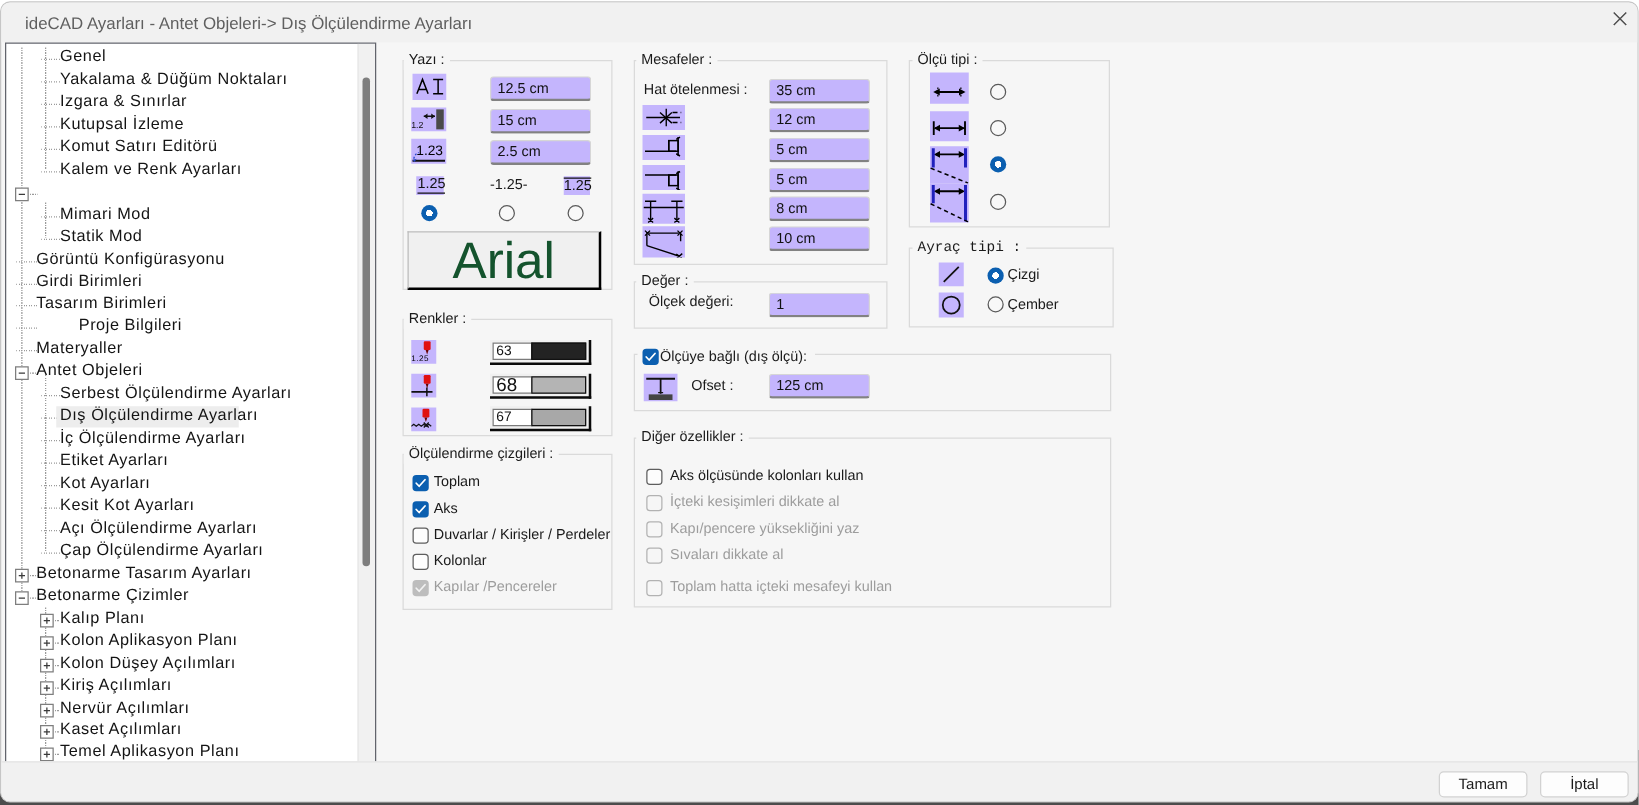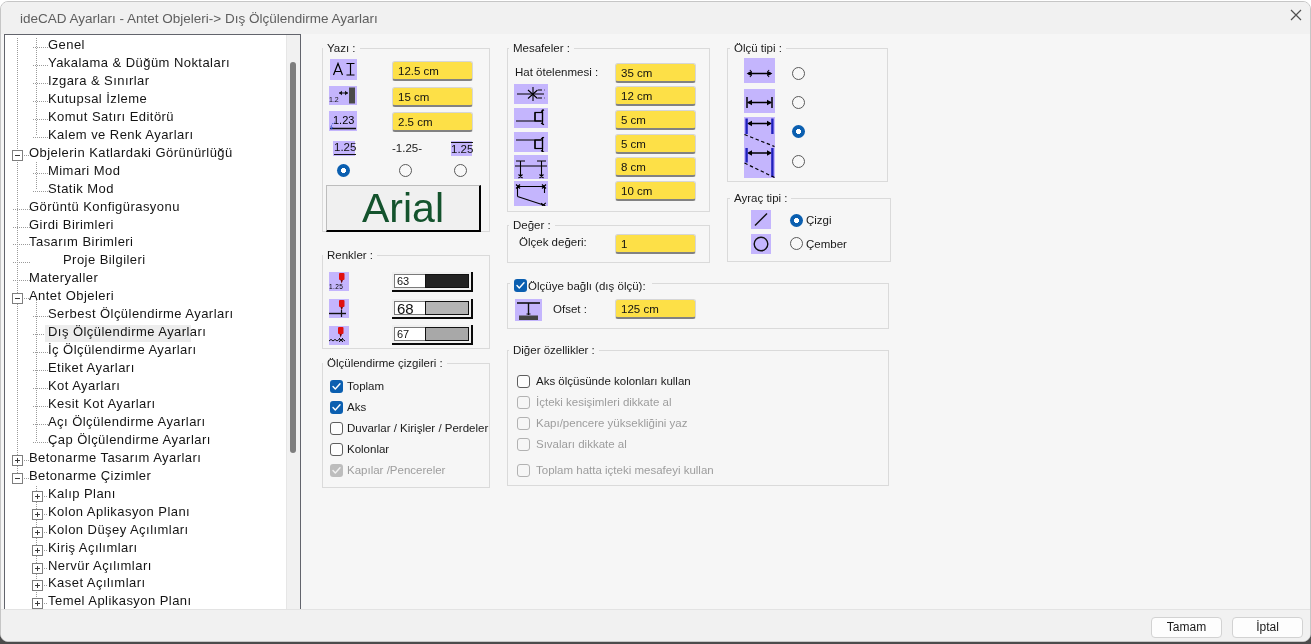--- a/index.html
+++ b/index.html
@@ -20,21 +20,21 @@
 .hdot{position:absolute;height:1px;background-image:repeating-linear-gradient(to right,#9a9a9a 0 1px,transparent 1px 2px);}
 .trow{position:absolute;height:17px;font-size:13px;letter-spacing:0.45px;color:#141414;white-space:nowrap;line-height:17px;}
 .ebox{position:absolute;width:11px;height:11px;background:#fff;border:1px solid #7e7e7e;box-sizing:border-box;}
 .ebox:before{content:"";position:absolute;left:2px;top:4px;width:5px;height:1px;background:#3a3a3a;}
 .ebox.plus:after{content:"";position:absolute;left:4px;top:2px;width:1px;height:5px;background:#3a3a3a;}
 #scrollbar{position:absolute;right:0;top:0;width:13px;height:574px;background:#f1f1f1;border-left:1px solid #e6e6e6;}
 #thumb{position:absolute;left:3px;top:27px;width:6px;height:391px;background:#7e7e7e;border-radius:3px;}
 
 .grp{position:absolute;border:1px solid #dadada;}
 .glab{position:absolute;top:-8px;font-size:11.5px;color:#1a1a1a;background:#f6f6f6;padding:0 4px;white-space:nowrap;line-height:15px;}
-.fld{position:absolute;width:74px;height:15px;background:#fde047;border:1px solid #d6d6d6;border-bottom:2px solid #828282;
+.fld{position:absolute;width:74px;height:15px;background:#c4b5fd;border:1px solid #d6d6d6;border-bottom:2px solid #828282;
   border-radius:3px;font-size:11.5px;color:#111;padding:1.5px 0 0 5px;line-height:15px;}
 .lbl{position:absolute;font-size:11.5px;color:#1a1a1a;white-space:nowrap;line-height:15px;}
 .ibox{position:absolute;background:#c4b5fd;}
 
 .cb{position:absolute;width:13px;height:13px;box-sizing:border-box;border-radius:3px;}
 .cb.on{background:#0b5fb0;}
 .cb.off{background:#fdfdfd;border:1px solid #5e5e5e;}
 .cb.dison{background:#bdbdbd;}
 .cb.disoff{background:#f6f6f6;border:1px solid #b2b2b2;}
 .cb svg{position:absolute;left:1px;top:1px;}
@@ -67,21 +67,20 @@
     <div class="hdot" style="left:28px;top:48px;width:15px;"></div>
     <div class="trow" style="left:43px;top:37px;">Izgara &amp; Sınırlar</div>
     <div class="hdot" style="left:28px;top:66px;width:15px;"></div>
     <div class="trow" style="left:43px;top:55px;">Kutupsal İzleme</div>
     <div class="hdot" style="left:28px;top:84px;width:15px;"></div>
     <div class="trow" style="left:43px;top:73px;">Komut Satırı Editörü</div>
     <div class="hdot" style="left:28px;top:102px;width:15px;"></div>
     <div class="trow" style="left:43px;top:91px;">Kalem ve Renk Ayarları</div>
     <div class="hdot" style="left:19px;top:120px;width:6px;"></div>
     <div class="ebox" style="left:7px;top:115px;"></div>
-    <div class="trow" style="left:24px;top:109px;">Objelerin Katlardaki Görünürlüğü</div>
     <div class="hdot" style="left:28px;top:138px;width:15px;"></div>
     <div class="trow" style="left:43px;top:127px;">Mimari Mod</div>
     <div class="hdot" style="left:28px;top:156px;width:15px;"></div>
     <div class="trow" style="left:43px;top:145px;">Statik Mod</div>
     <div class="hdot" style="left:8px;top:174px;width:17px;"></div>
     <div class="trow" style="left:24px;top:163px;">Görüntü Konfigürasyonu</div>
     <div class="hdot" style="left:8px;top:192px;width:17px;"></div>
     <div class="trow" style="left:24px;top:181px;">Girdi Birimleri</div>
     <div class="hdot" style="left:8px;top:209px;width:17px;"></div>
     <div class="trow" style="left:24px;top:198px;">Tasarım Birimleri</div>
@@ -361,21 +360,21 @@
         </g>
 <path d="M2.6 1 V15.5" stroke="#2121bd" stroke-width="2.4" fill="none"></path>
         <path d="M28.4 1 V30" stroke="#2121bd" stroke-width="2.4" fill="none"></path>
 <path d="M0.5 16 L30.5 30.5" stroke="#000" stroke-width="1.2" stroke-dasharray="3.4 2.6" fill="none"></path>
       </svg></div>
   <div class="rd off" style="left:790.5px;top:64.5px;"></div>
   <div class="rd off" style="left:790.5px;top:94.0px;"></div>
   <div class="rd on" style="left:790.5px;top:123.0px;"></div>
   <div class="rd off" style="left:790.5px;top:152.5px;"></div>
   <div class="grp" style="left:726px;top:196px;width:162px;height:62px;">
-      <span class="glab" style="left:2px;">Ayraç tipi :</span>
+      <span class="glab" style="left:2px;font-family:Liberation Mono, monospace;">Ayraç tipi :</span>
     </div>
   <div class="ibox" style="left:750px;top:208px;width:20px;height:19px;"><svg width="20" height="19" viewBox="0 0 20 19">
         <path d="M4 15.5 L16 3.5" stroke="#111" stroke-width="1.4"></path>
       </svg></div>
   <div class="rd on" style="left:788.5px;top:211.5px;"></div>
   <div class="lbl " style="left:805px;top:211px;">Çizgi</div>
   <div class="ibox" style="left:750px;top:232px;width:20px;height:20px;"><svg width="20" height="20" viewBox="0 0 20 20">
         <circle cx="10" cy="10" r="6.8" stroke="#111" stroke-width="1.4" fill="none"></circle>
       </svg></div>
   <div class="rd off" style="left:788.5px;top:235.0px;"></div>

